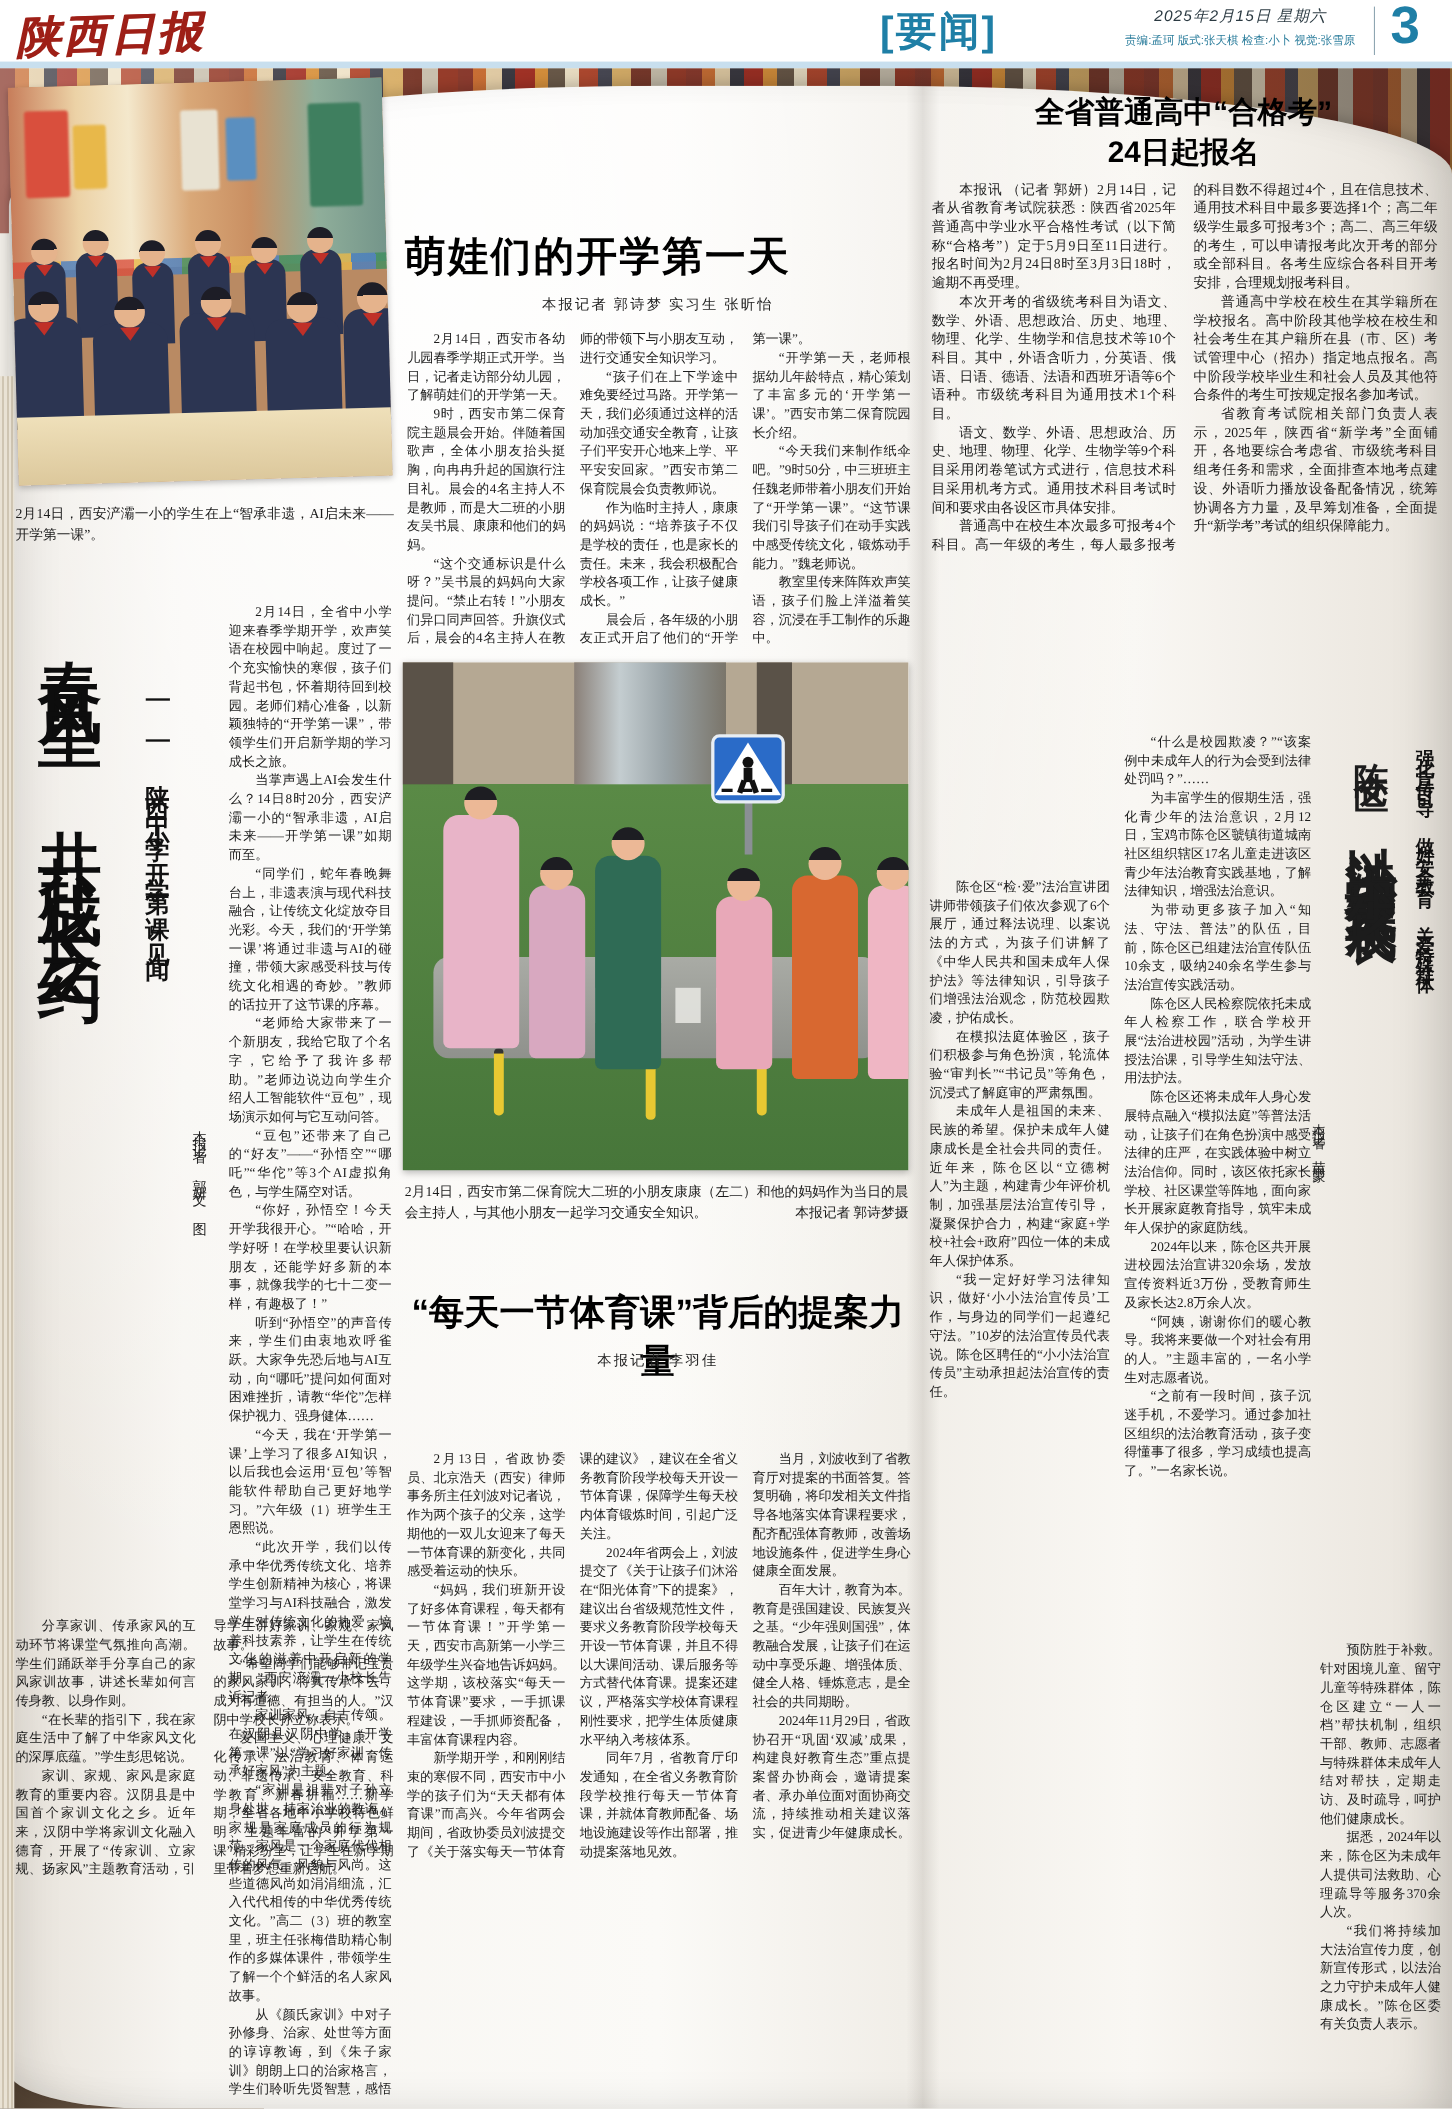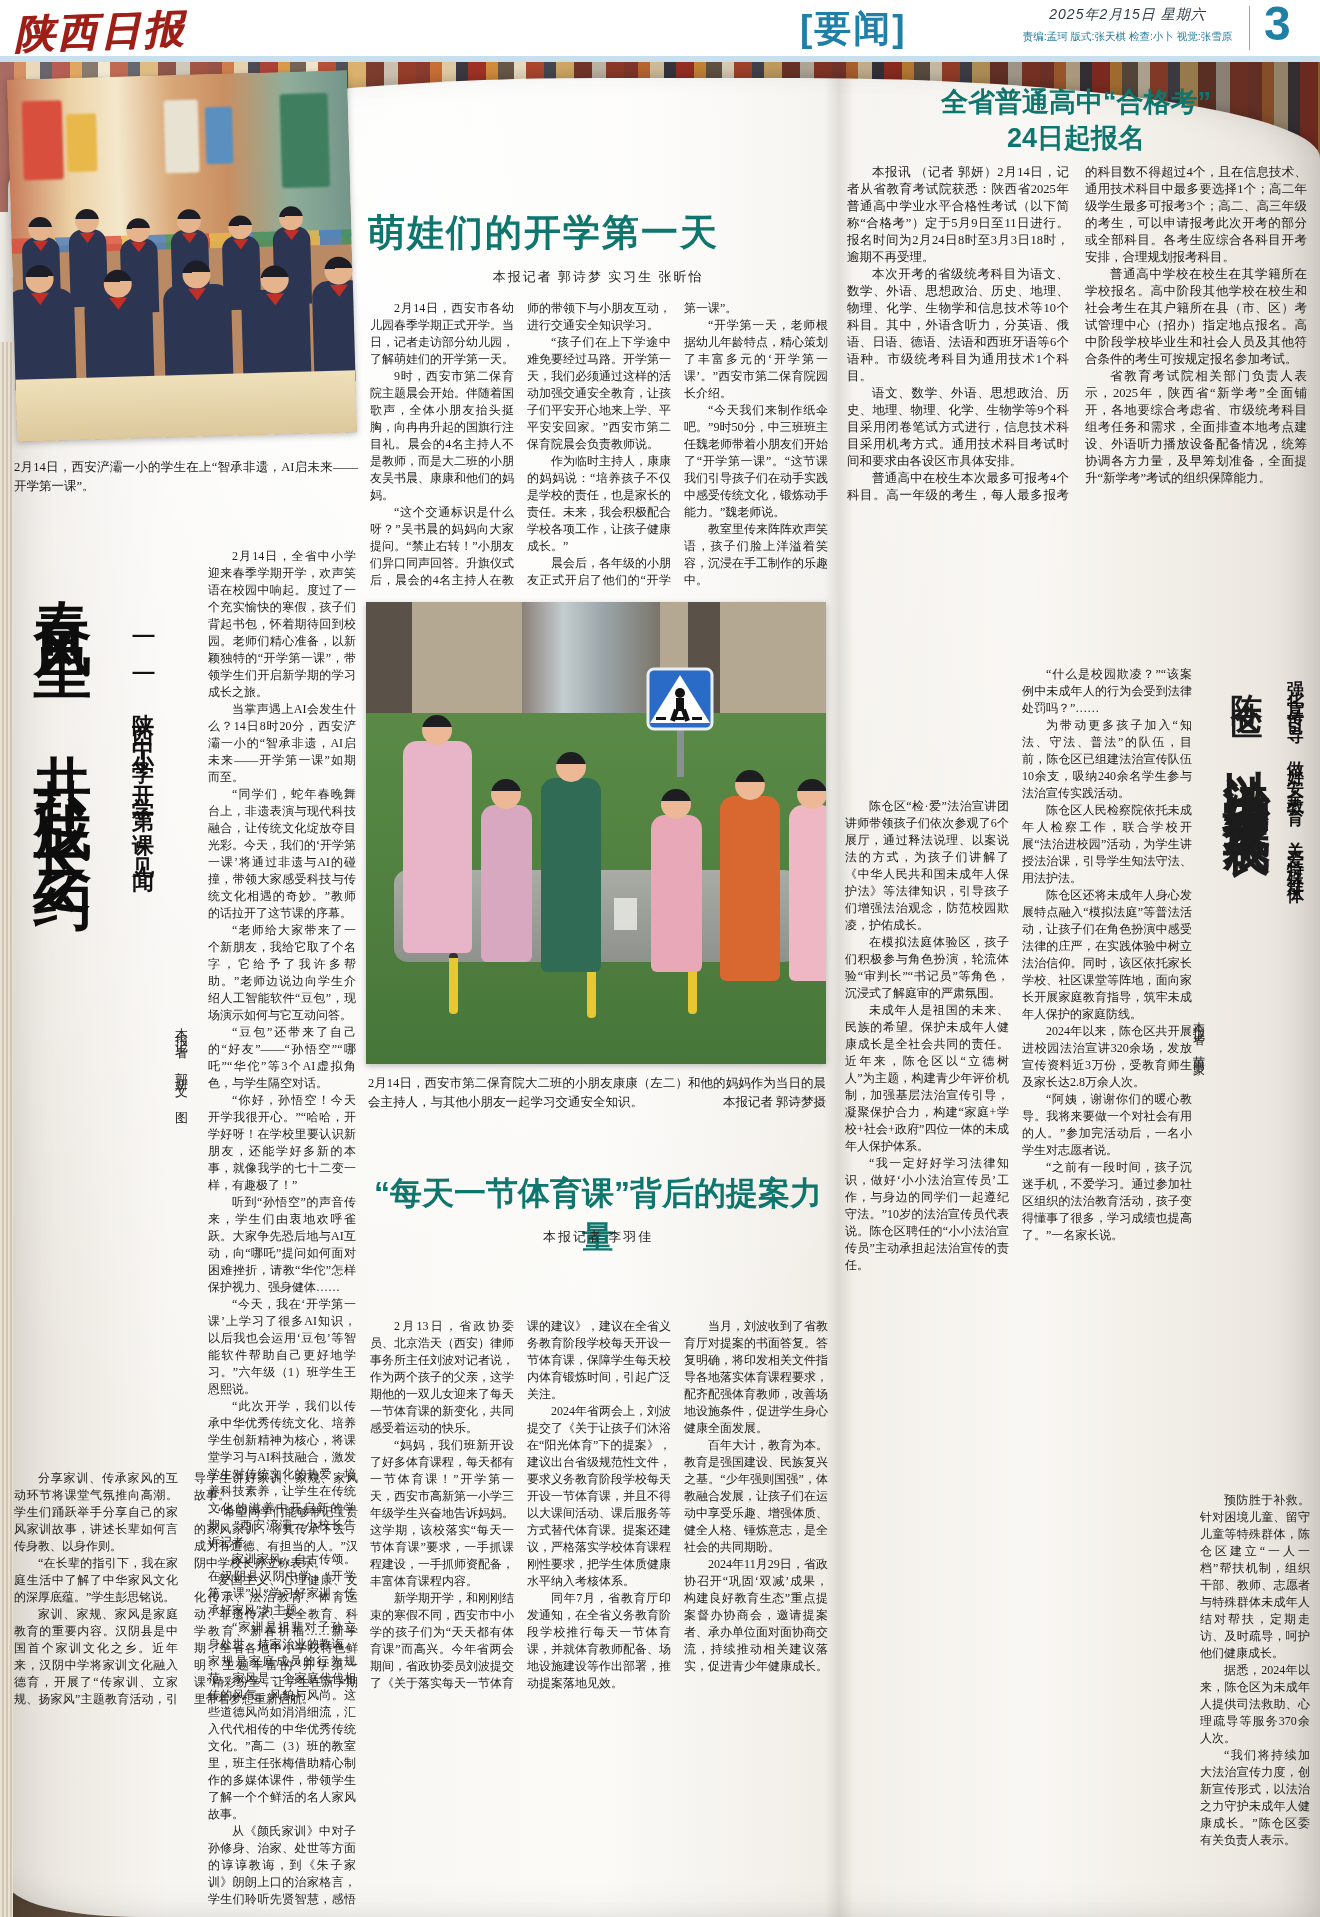--- a/index.html
+++ b/index.html
@@ -42,21 +42,21 @@
     box-shadow:inset -30px -10px 50px -25px rgba(0,0,0,.20),inset 30px 0 50px -30px rgba(0,0,0,.14),
       0 -4px 10px rgba(0,0,0,.15);}
   .fold-shadow{position:absolute;left:824px;top:0;width:30px;height:1855px;z-index:2;
     background:linear-gradient(90deg,rgba(0,0,0,0),rgba(70,60,50,.12) 50%,rgba(0,0,0,0));}
   
   .abs{position:absolute;z-index:3;}
   .bodytext{font-size:12px;line-height:17px;text-align:justify;overflow:hidden;}
   .bodytext p{margin:0;text-indent:2em;}
   .cols2{column-count:2;column-gap:16px;}
   .cols3{column-count:3;column-gap:13px;}
-  .headline-sans{font-family:"Liberation Sans","DejaVu Sans",sans-serif;font-weight:bold;color:#0f766e;}
+  .headline-sans{font-family:"Liberation Sans","DejaVu Sans",sans-serif;font-weight:bold;color:#000000;}
   .byline{font-size:13px;letter-spacing:2px;color:#222;text-align:center;}
   .caption{font-size:12.5px;line-height:19px;color:#1a1a1a;text-align:justify;}
   .caption .credit{float:right;}
   .vtext{writing-mode:vertical-rl;text-orientation:upright;}
   
   .v-headline{font-family:"Liberation Sans",sans-serif;font-weight:900;font-size:58px;
     letter-spacing:24px;color:#0d0d0d;}
   .v-subtitle{font-family:"Liberation Sans",sans-serif;font-weight:bold;font-size:22px;
     letter-spacing:12px;color:#111;}
   .v-byline{font-size:13px;letter-spacing:6px;color:#222;}
@@ -245,25 +245,26 @@
         <p>本报讯 （记者 郭妍）2月14日，记者从省教育考试院获悉：陕西省2025年普通高中学业水平合格性考试（以下简称“合格考”）定于5月9日至11日进行。报名时间为2月24日8时至3月3日18时，逾期不再受理。</p>
         <p>本次开考的省级统考科目为语文、数学、外语、思想政治、历史、地理、物理、化学、生物学和信息技术等10个科目。其中，外语含听力，分英语、俄语、日语、德语、法语和西班牙语等6个语种。市级统考科目为通用技术1个科目。</p>
         <p>语文、数学、外语、思想政治、历史、地理、物理、化学、生物学等9个科目采用闭卷笔试方式进行，信息技术科目采用机考方式。通用技术科目考试时间和要求由各设区市具体安排。</p>
         <p>普通高中在校生本次最多可报考4个科目。高一年级的考生，每人最多报考的科目数不得超过4个，且在信息技术、通用技术科目中最多要选择1个；高二年级学生最多可报考3个；高二、高三年级的考生，可以申请报考此次开考的部分或全部科目。各考生应综合各科目开考安排，合理规划报考科目。</p>
         <p>普通高中学校在校生在其学籍所在学校报名。高中阶段其他学校在校生和社会考生在其户籍所在县（市、区）考试管理中心（招办）指定地点报名。高中阶段学校毕业生和社会人员及其他符合条件的考生可按规定报名参加考试。</p>
         <p>省教育考试院相关部门负责人表示，2025年，陕西省“新学考”全面铺开，各地要综合考虑省、市级统考科目组考任务和需求，全面排查本地考点建设、外语听力播放设备配备情况，统筹协调各方力量，及早筹划准备，全面提升“新学考”考试的组织保障能力。</p>
       </div>
 
     <div class="abs bodytext" style="left:1022px;top:604px;width:170px;height:1240px;">
         <p>“什么是校园欺凌？”“该案例中未成年人的行为会受到法律处罚吗？”……</p>
+        <p>为丰富学生的假期生活，强化青少年的法治意识，2月12日，宝鸡市陈仓区虢镇街道城南社区组织辖区17名儿童走进该区青少年法治教育实践基地，了解法律知识，增强法治意识。</p>
         <p>为带动更多孩子加入“知法、守法、普法”的队伍，目前，陈仓区已组建法治宣传队伍10余支，吸纳240余名学生参与法治宣传实践活动。</p>
         <p>陈仓区人民检察院依托未成年人检察工作，联合学校开展“法治进校园”活动，为学生讲授法治课，引导学生知法守法、用法护法。</p>
         <p>陈仓区还将未成年人身心发展特点融入“模拟法庭”等普法活动，让孩子们在角色扮演中感受法律的庄严，在实践体验中树立法治信仰。同时，该区依托家长学校、社区课堂等阵地，面向家长开展家庭教育指导，筑牢未成年人保护的家庭防线。</p>
         <p>2024年以来，陈仓区共开展进校园法治宣讲320余场，发放宣传资料近3万份，受教育师生及家长达2.8万余人次。</p>
-        <p>“阿姨，谢谢你们的暖心教导。我将来要做一个对社会有用的人。”参加完活动后，一名小学生对志愿者说。</p>
+        <p>“阿姨，谢谢你们的暖心教导。我将来要做一个对社会有用的人。”主题丰富的，一名小学生对志愿者说。</p>
         <p>“之前有一段时间，孩子沉迷手机，不爱学习。通过参加社区组织的法治教育活动，孩子变得懂事了很多，学习成绩也提高了。”一名家长说。</p>
       </div>
     <div class="abs vtext" style="left:1216px;top:606px;height:820px;">
       <span class="v-cc-prefix">陈仓区：</span><span class="v-cc-main">以法治之力守护未成年人成长</span>
     </div>
     <div class="abs vtext v-kicker" style="left:1284px;top:606px;height:780px;">强化宣传引导　做好安全教育　关爱特殊群体</div>
     <div class="abs vtext" style="left:1190px;top:950px;height:235px;font-size:12px;letter-spacing:4px;color:#222;">本报记者 苗雨蒙</div>
     <div class="abs bodytext" style="left:845px;top:736px;width:164px;height:1108px;">
         <p>陈仓区“检·爱”法治宣讲团讲师带领孩子们依次参观了6个展厅，通过释法说理、以案说法的方式，为孩子们讲解了《中华人民共和国未成年人保护法》等法律知识，引导孩子们增强法治观念，防范校园欺凌，护佑成长。</p>
         <p>在模拟法庭体验区，孩子们积极参与角色扮演，轮流体验“审判长”“书记员”等角色，沉浸式了解庭审的严肃氛围。</p>

